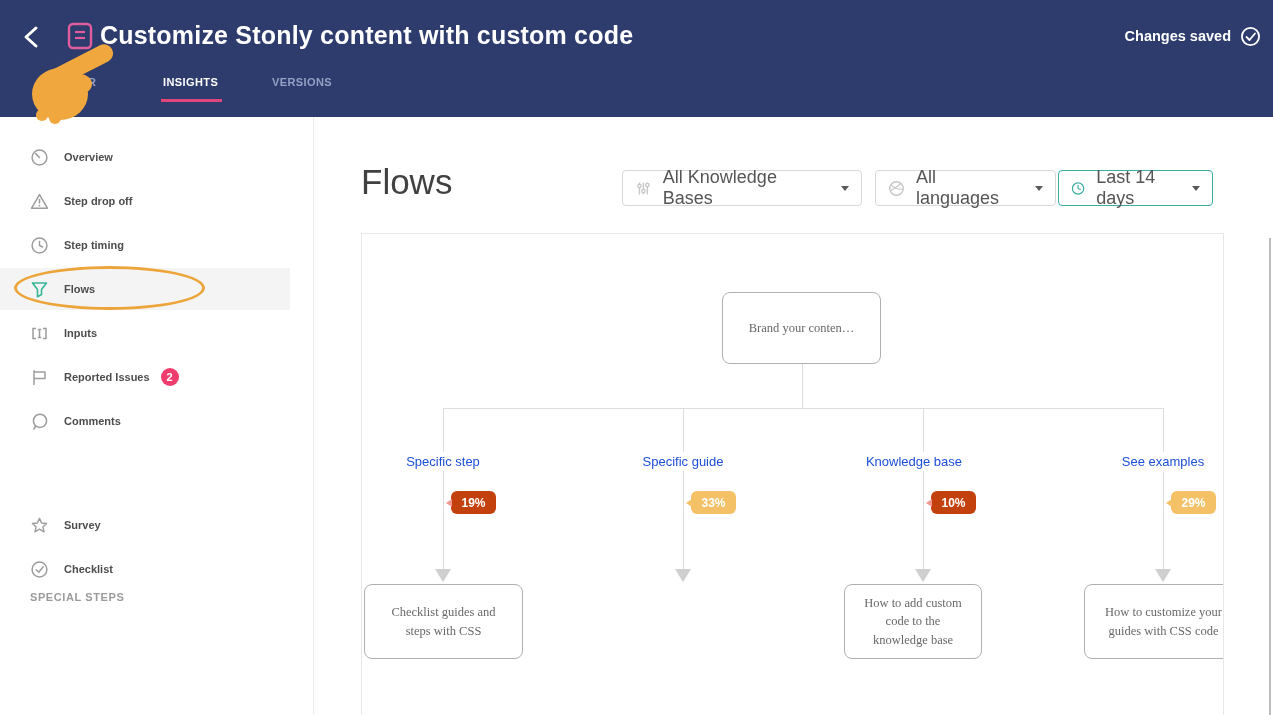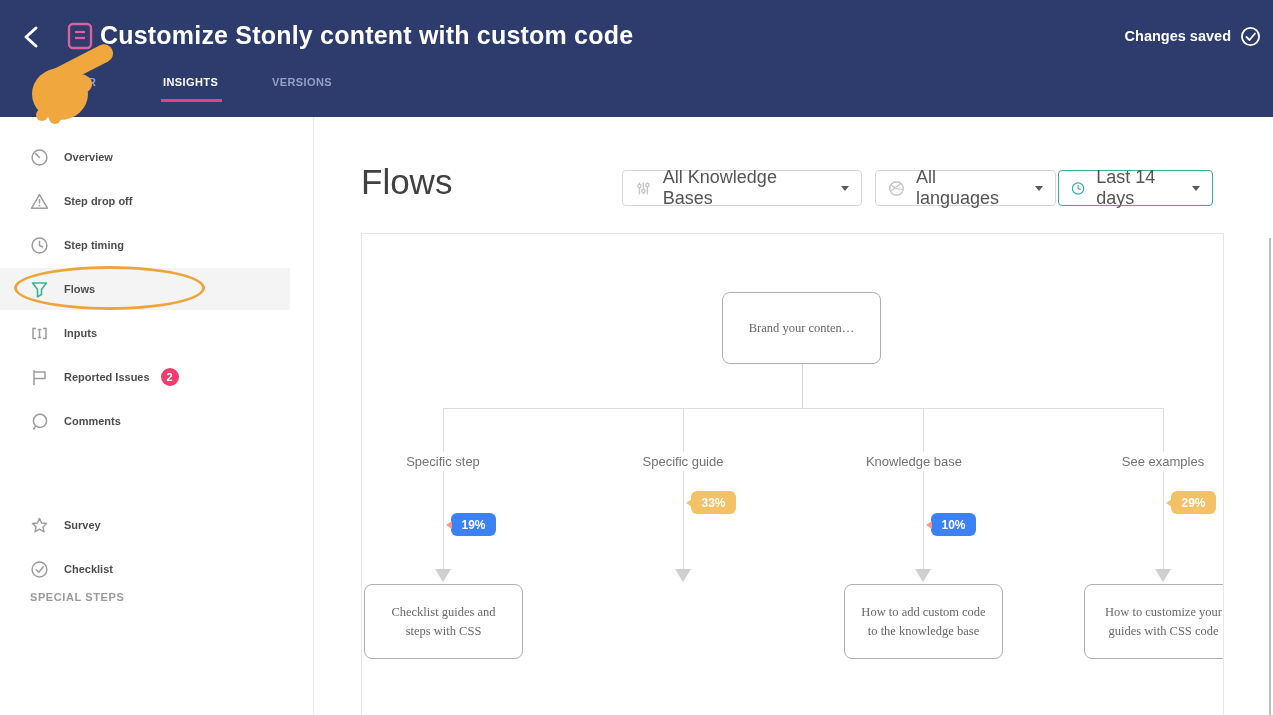--- a/index.html
+++ b/index.html
@@ -36,26 +36,26 @@
     display:flex; align-items:center; padding:0 12px; gap:11px; font-size:18px; color:#555; cursor:pointer; }
   .filter.accent { border:1px solid #3aada2; }
   .caret { width:0; height:0; border-left:4px solid transparent; border-right:4px solid transparent; border-top:5px solid #5a5a5a; margin-left:auto; }
 
   
   .diagram { position:absolute; left:47px; top:116px; width:863px; height:500px; border:1px solid #e7e7e7; background:#fff; overflow:hidden; }
   .node { position:absolute; border:1px solid #b0b0b0; border-radius:8px; background:#fff; display:flex; align-items:center; justify-content:center;
     text-align:center; font-size:12.5px; color:#686868; line-height:1.45; padding:4px 14px; cursor:pointer;font-family:Liberation Serif, serif; }
   .vline { position:absolute; width:1px; background:#dedede; }
   .hline { position:absolute; height:1px; background:#dedede; }
-  .branch-lbl { position:absolute; width:160px; text-align:center; font-size:13px; color:#737373; }
+  .branch-lbl { position:absolute; width:160px; text-align:center; font-size:13px; color:#1d4ed8; }
   .badge { position:absolute; height:23px; min-width:45px; border-radius:6px; display:flex; align-items:center; justify-content:center;
     color:#fff; font-size:12px; font-weight:700; padding:0 8px; z-index:3; }
   .badge::before { content:""; position:absolute; left:-5px; top:50%; transform:translateY(-50%);
     border-top:4px solid transparent; border-bottom:4px solid transparent; border-right:6px solid; border-right-color:inherit; }
-  .badge.pink { background:#3b82f6; border-right-color:#f3988f;margin-top:22px; }
+  .badge.pink { background:#c2410c; border-right-color:#f3988f; }
   .badge.yellow { background:#f4c166; border-right-color:#f4c166; }
   .arrow-down { position:absolute; width:0; height:0; border-left:8px solid transparent; border-right:8px solid transparent; border-top:13px solid #cfcfcf; }
 
   .right-scroll { position:absolute; left:1269px; top:238px; width:2px; height:477px; background:#bdbdbd; }
 </style>
 </head>
 <body>
 
 <div class="header">
   <svg class="back-btn" viewBox="0 0 24 26">
@@ -224,21 +224,21 @@
     <div class="branch-lbl" style="left:241px; top:220px">Specific guide</div>
     <div class="vline" style="left:321px; top:237px; height:98px"></div>
     <div class="badge yellow" style="left:329px; top:257px">33%</div>
     <div class="arrow-down" style="left:313px; top:335px"></div>
 
     <div class="vline" style="left:561px; top:174px; height:44px"></div>
     <div class="branch-lbl" style="left:472px; top:220px">Knowledge base</div>
     <div class="vline" style="left:561px; top:237px; height:98px"></div>
     <div class="badge pink" style="left:569px; top:257px">10%</div>
     <div class="arrow-down" style="left:553px; top:335px"></div>
-    <div class="node" style="left:482px; top:350px; width:159px; height:75px">How to add custom code to the knowledge base</div>
+    <div class="node" style="left:482px; top:350px; width:138px; height:75px">How to add custom code to the knowledge base</div>
 
     <div class="vline" style="left:801px; top:174px; height:44px"></div>
     <div class="branch-lbl" style="left:721px; top:220px">See examples</div>
     <div class="vline" style="left:801px; top:237px; height:98px"></div>
     <div class="badge yellow" style="left:809px; top:257px">29%</div>
     <div class="arrow-down" style="left:793px; top:335px"></div>
     <div class="node" style="left:722px; top:350px; width:159px; height:75px">How to customize your guides with CSS code</div>
   </div>
 </div>
 

